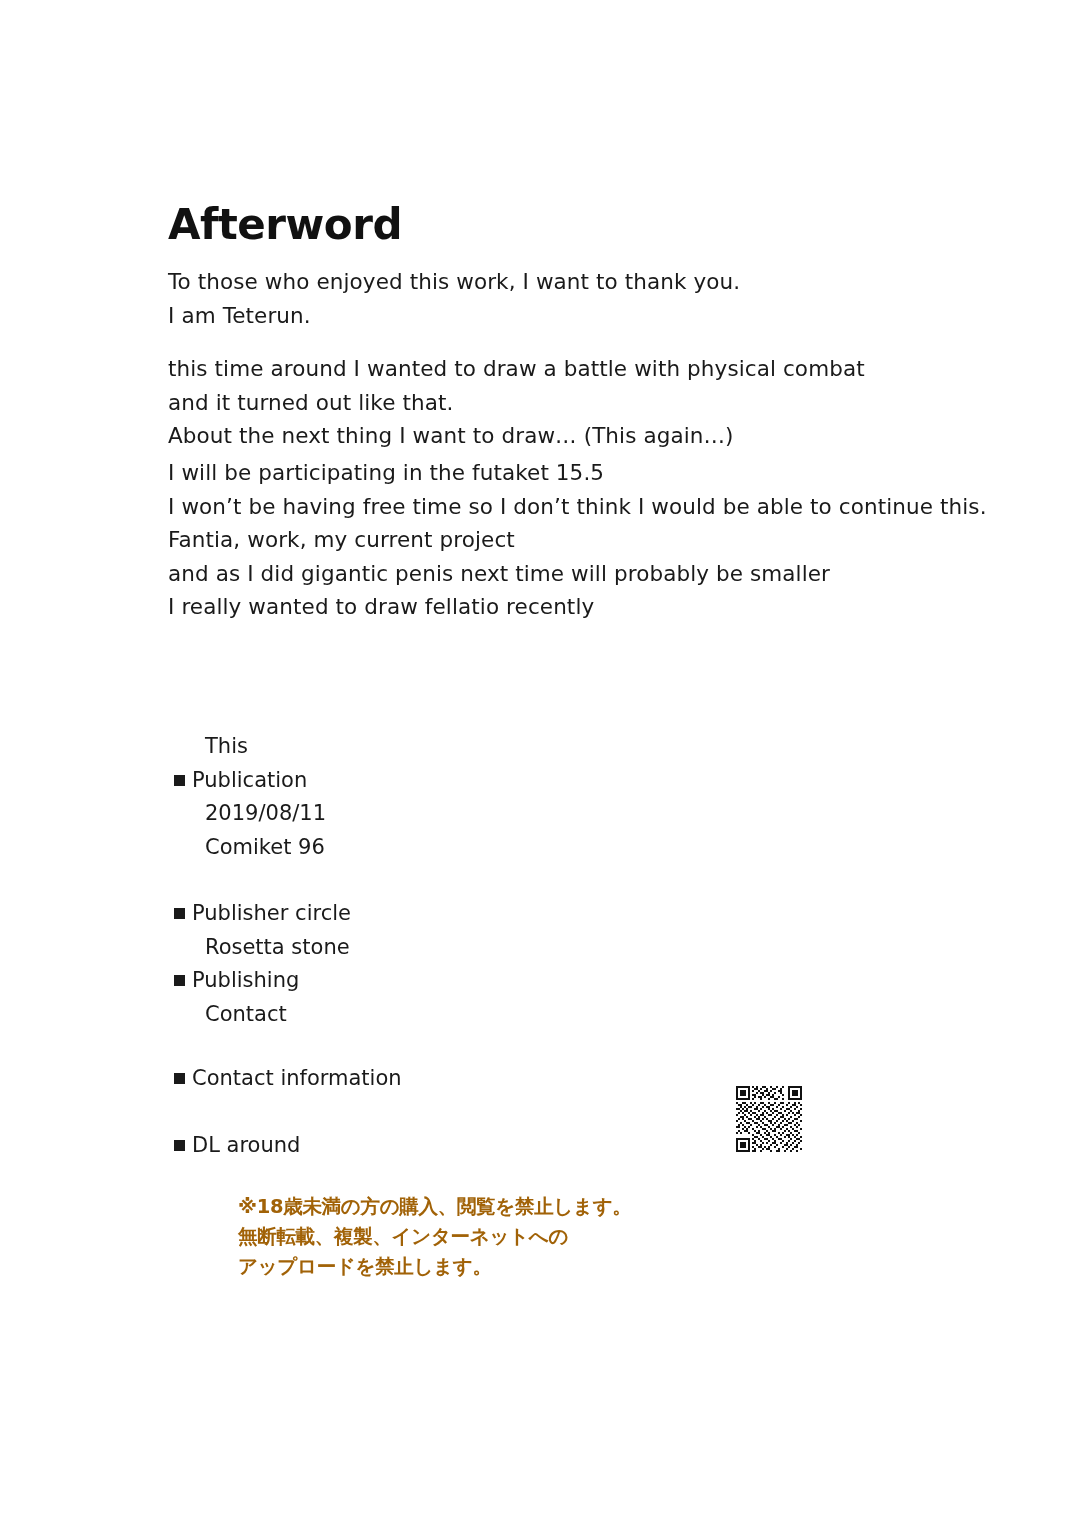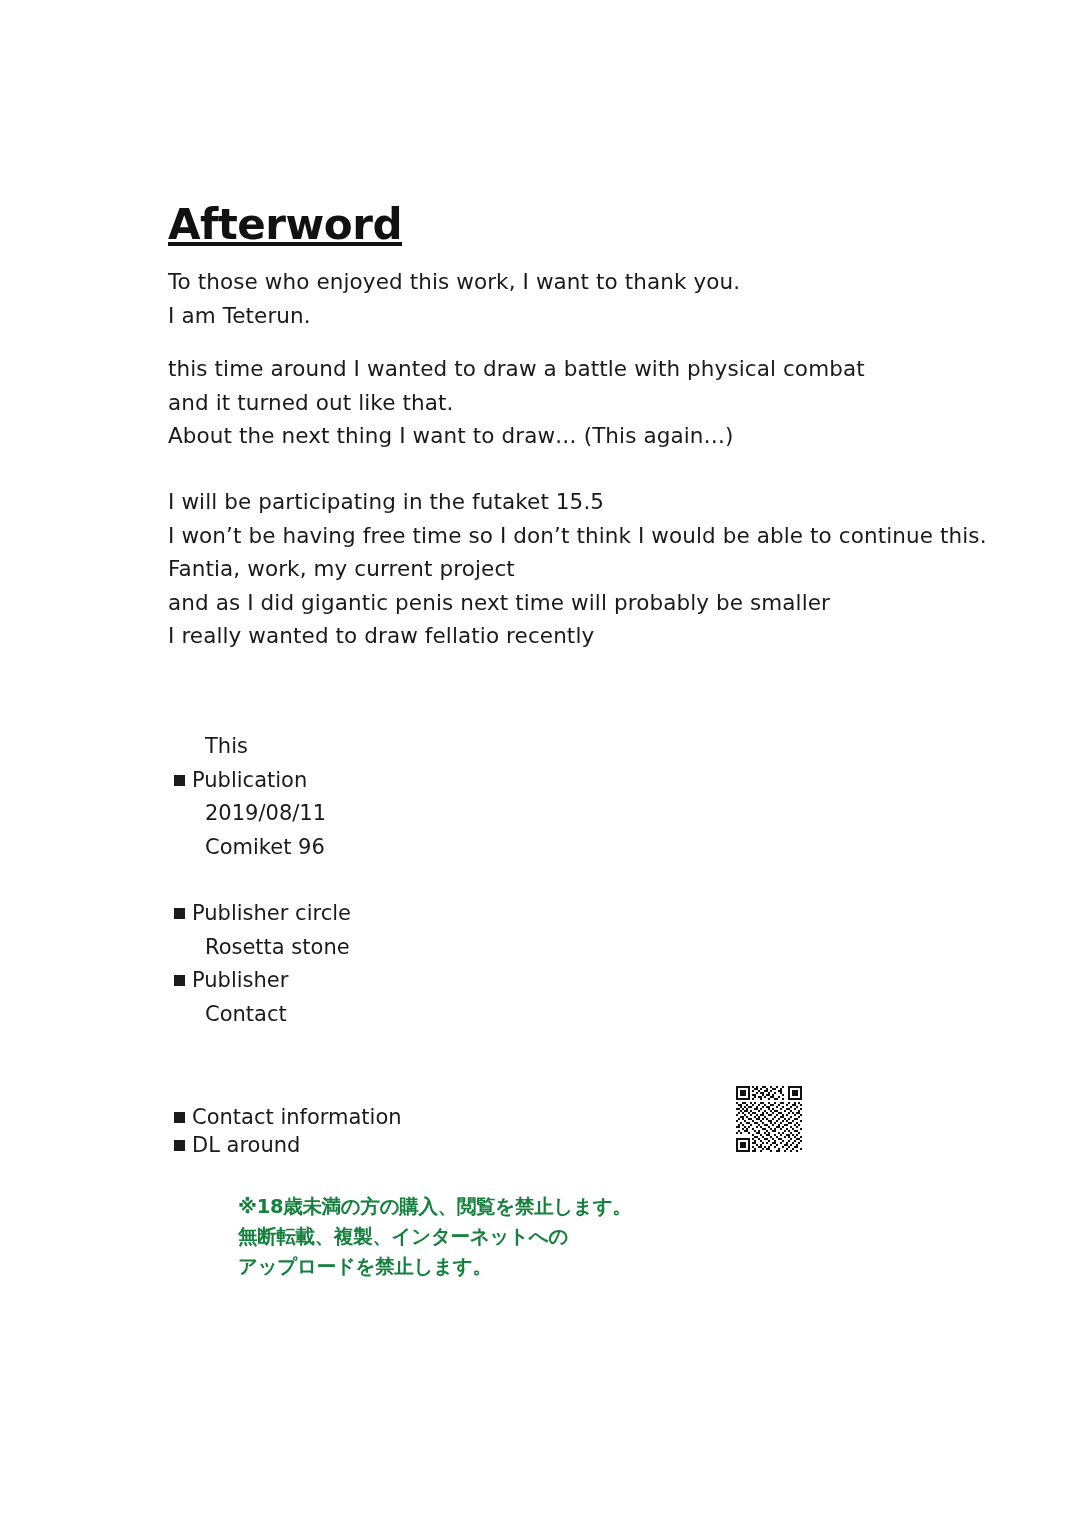--- a/index.html
+++ b/index.html
@@ -23,35 +23,34 @@
 
   .title {
     position: absolute;
     left: 168px;
     top: 204px;
     font-size: 42px;
     font-weight: 700;
     letter-spacing: -0.5px;
     line-height: 1;
     color: #111;
-    text-decoration: underline;
   }
 
   .body-block {
     position: absolute;
     left: 168px;
     font-size: 21.5px;
     line-height: 33.5px;
     color: #1a1a1a;
     white-space: pre-line;
     letter-spacing: 0.1px;
   }
   #para1 { top: 265px; }
   #para2 { top: 352px; }
-  #para3 { top: 485px; }
+  #para3 { top: 456px; }
   #para4 { top: 658px; }
 
   .imprint {
     position: absolute;
     left: 174px;
     top: 730px;
     font-size: 21px;
     line-height: 33.5px;
     color: #1a1a1a;
   }
@@ -67,21 +66,20 @@
   }
   .indent1 { padding-left: 31px; }
   .gap { height: 33px; }
 
   .contact-row {
     position: absolute;
     left: 174px;
     top: 1062px;
     font-size: 21px;
     line-height: 33.5px;
-    margin-top: 39px;
   }
   .hp-line {
     position: absolute;
     left: 268px;
     top: 1092px;
     font-family: "DejaVu Sans Mono", monospace;
     font-size: 20px;
     font-weight: 700;
     letter-spacing: 0.5px;
     white-space: pre;
@@ -104,21 +102,21 @@
 
   .notice {
     position: absolute;
     left: 238px;
     top: 1192px;
     font-size: 19.5px;
     font-weight: 700;
     line-height: 30px;
     white-space: pre-line;
     letter-spacing: -0.3px;
-    color: #15803d;
+    color: #a16207;
   }
 </style>
 </head>
 <body>
 
 <div class="page">
 
   <div class="title">Afterword</div>
 
   <div class="body-block" id="para1">To those who enjoyed this work, I want to thank you.
@@ -133,21 +131,21 @@
 I really wanted to draw fellatio recently</div>
 
   <div class="imprint">
     <div class="line indent1">This</div>
     <div class="line bullet-line"><span class="sq"></span><span>Publication</span></div>
     <div class="line indent1">2019/08/11</div>
     <div class="line indent1">Comiket 96</div>
     <div class="gap"></div>
     <div class="line bullet-line"><span class="sq"></span><span>Publisher circle</span></div>
     <div class="line indent1">Rosetta stone</div>
-    <div class="line bullet-line"><span class="sq"></span><span>Publisher</span></div>
+    <div class="line bullet-line"><span class="sq"></span><span>Publishing</span></div>
     <div class="line indent1">Contact</div>
   </div>
 
   <div class="contact-row">
     <span class="sq"></span><span>Contact information</span>
   </div>
 
 
   <div class="dl-line">
     <span class="sq"></span><span>DL around</span>

